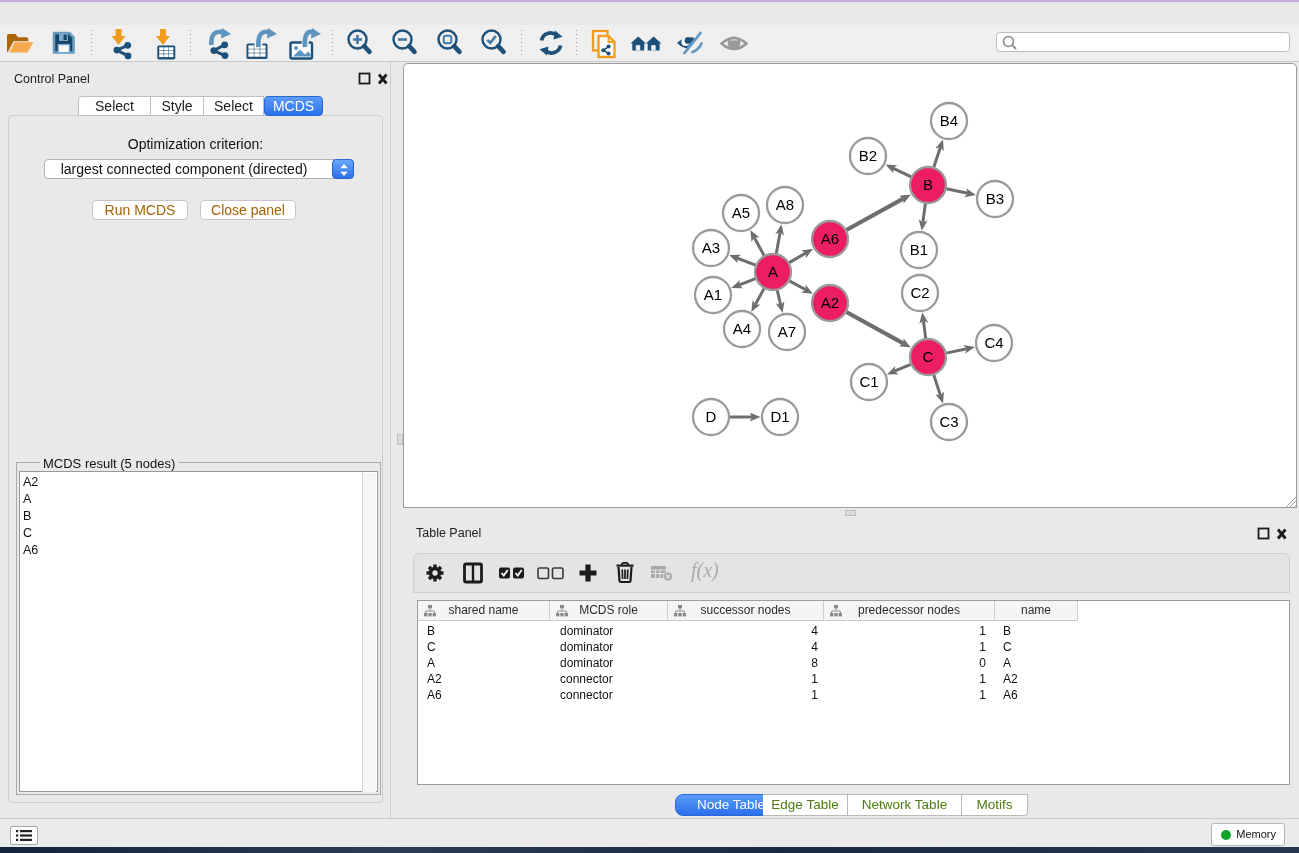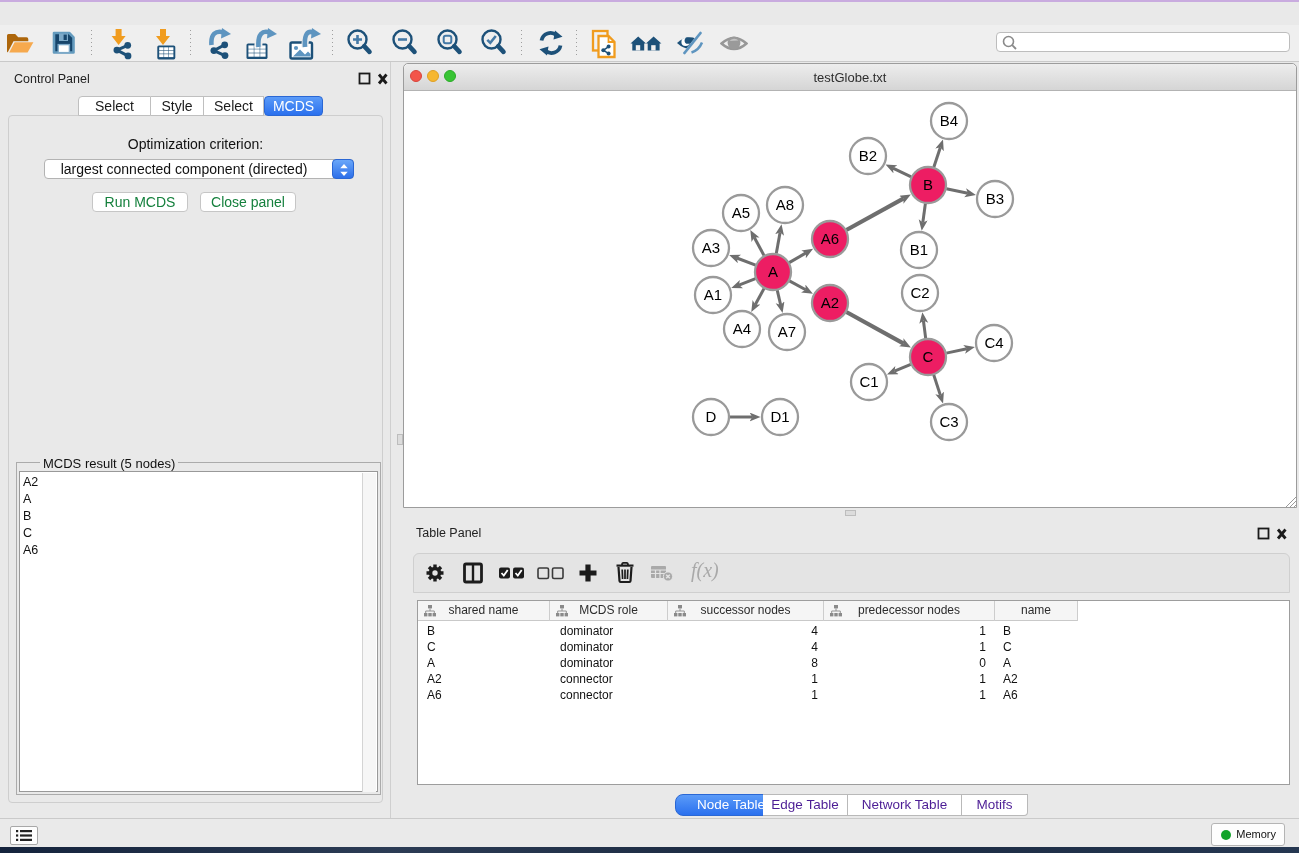--- a/index.html
+++ b/index.html
@@ -19,21 +19,21 @@
 #cptitle{left:14px;top:10px;font-size:12.5px;color:#222}
 #cpanelbox{left:8px;top:53px;width:375px;height:688px;border:1px solid #cecece;border-radius:4px;background:#e9e9e9}
 .tab{top:34px;height:20px;background:#fff;border:1px solid #bfbfbf;border-left:none;font-size:14px;color:#1b1b1b;text-align:center;line-height:19px}
 #tabNetwork{left:78px;width:73px;border-left:1px solid #bfbfbf;border-radius:4px 0 0 0}
 #tabStyle{left:151px;width:53px}
 #tabSelect{left:204px;width:60px}
 #tabMCDS{left:264px;width:59px;background:linear-gradient(#5b9bf8,#2a70ee);color:#fff;border:1px solid #2a67d4;border-radius:4px}
 #optlabel{left:8px;top:74px;width:375px;text-align:center;font-size:14px;color:#111}
 #dropdown{left:44px;top:97px;width:310px;height:20px;background:#fff;border:1px solid #b3b3b3;border-radius:4px;font-size:14px;color:#111;text-align:center;line-height:18px;padding-right:30px}
 #ddspin{left:332px;top:97px;width:22px;height:20px;border-radius:4px;background:linear-gradient(#6aa7f9,#2d6fe9);border:1px solid #2a67d4}
-.btn{top:130px;height:20px;background:#fff;border:1px solid #c6c6c6;border-radius:4px;font-size:14px;color:#15803d;text-align:center;line-height:18px}
+.btn{top:138px;height:20px;background:#fff;border:1px solid #c6c6c6;border-radius:4px;font-size:14px;color:#a16207;text-align:center;line-height:18px}
 #btnrun{left:92px;width:96px}
 #btnclose{left:200px;width:96px}
 #fieldset{left:16px;top:400px;width:365px;height:333px;border:1px solid #ababab}
 #fslegend{left:40px;top:394px;background:#e9e9e9;padding:0 3px;font-size:13px;color:#111}
 #mcdslist{left:19px;top:409px;width:359px;height:321px;background:#fff;border:1px solid #999}
 #mcdslist .li{font-size:12.5px;color:#111;line-height:17px;padding-left:3px}#mcdslist .li:first-child{padding-top:2px}
 #mcdsscroll{right:1px;top:1px;width:14px;height:319px;background:#f6f6f6;border-left:1px solid #d4d4d4;position:absolute}
 #statusbar{left:0;top:816px;width:1299px;height:29px;background:#eaeaea;border-top:1px solid #cacaca}
 #listbtn{left:10px;top:7px;width:28px;height:19px;background:#fdfdfd;border:1px solid #a8a8a8;border-radius:2px}
 #membtn{left:1211px;top:4px;width:74px;height:23px;background:#fdfdfd;border:1px solid #b4b4b4;border-radius:3px;font-size:11px;color:#111;line-height:21px;text-align:right;padding-right:8px}
@@ -46,21 +46,21 @@
 #nettitletext{left:0;top:6px;width:892px;text-align:center;font-size:13px;color:#2e2e2e}
 #tablepanel{left:392px;top:506px;width:907px;height:310px;background:#e9e9e9}
 #tptitle{left:24px;top:18px;font-size:12.5px;color:#222}
 #tptoolbar{left:21px;top:45px;width:877px;height:40px;background:#e4e4e4;border:1px solid #cfcfcf;border-radius:6px 6px 0 0}
 #tptable{left:25px;top:92px;width:873px;height:185px;background:#fff;border:1px solid #9d9d9d}
 #tphead{left:0;top:0;width:660px;height:20px;background:#f5f5f5;border-bottom:1px solid #c9c9c9;position:absolute}
 .hcell{position:absolute;top:0;height:20px;border-right:1px solid #cdcdcd;font-size:12px;color:#2c2c2c;text-align:center;line-height:19px}
 .trow{position:absolute;font-size:12px;color:#111;height:16px;line-height:16px}
 .tcell{position:absolute}
 .num{text-align:right}
-.btab{top:286px;height:22px;background:#fff;border:1px solid #b9b9b9;font-size:13.5px;color:#4c1d95;text-align:center;line-height:20px;border-left:none}
+.btab{top:286px;height:22px;background:#fff;border:1px solid #b9b9b9;font-size:13.5px;color:#4d7c0f;text-align:center;line-height:20px;border-left:none}
 #btabNode{left:283px;width:112px;background:linear-gradient(#5b9bf8,#2a70ee);color:#fff;border:1px solid #2a67d4;border-radius:8px}
 #btabEdge{left:371px;width:85px}
 #btabNetwork{left:456px;width:114px}
 #btabMotifs{left:570px;width:66px;border-radius:0 0 4px 0}
 #bottomstrip{left:0;top:847px;width:1299px;height:6px;background:linear-gradient(90deg,#14233c,#2c3c55 30%,#1a2940 60%,#253751)}
 </style></head>
 <body>
 <div class="abs" id="topstrip"></div>
 <div class="abs" id="mainwin">
   <div class="abs" id="toolbar">
@@ -230,26 +230,20 @@
     <div class="abs" id="mcdslist">
       <div class="li">A2</div>
         <div class="li">A</div>
         <div class="li">B</div>
         <div class="li">C</div>
         <div class="li">A6</div>
       <div id="mcdsscroll"></div>
     </div>
   </div>
   <div class="abs" id="netwin">
-    <div class="abs" id="nettitle">
-      <div class="abs tl t1"></div>
-        <div class="abs tl t2"></div>
-        <div class="abs tl t3"></div>
-      <div class="abs" id="nettitletext">testGlobe.txt</div>
-    </div>
     <svg class="abs" style="left:1px;top:27px" width="892" height="418" viewBox="0 0 892 418">
         <defs>
           <marker id="arw" markerWidth="13" markerHeight="11" refX="2.8" refY="4.5" orient="auto" markerUnits="userSpaceOnUse">
             <path d="M0 0 L11 4.5 L0 9 L2.8 4.5 Z" fill="#6e6e6e"></path>
           </marker>
         </defs>
         <line x1="350.5" y1="187.7" x2="333.9" y2="194.1" stroke="#6e6e6e" stroke-width="3.0" marker-end="url(#arw)"></line>
         <line x1="350.6" y1="174.2" x2="331.8" y2="167.0" stroke="#6e6e6e" stroke-width="3.0" marker-end="url(#arw)"></line>
         <line x1="359.1" y1="197.4" x2="350.2" y2="213.7" stroke="#6e6e6e" stroke-width="3.0" marker-end="url(#arw)"></line>
         <line x1="359.1" y1="164.6" x2="349.2" y2="146.3" stroke="#6e6e6e" stroke-width="3.0" marker-end="url(#arw)"></line>

